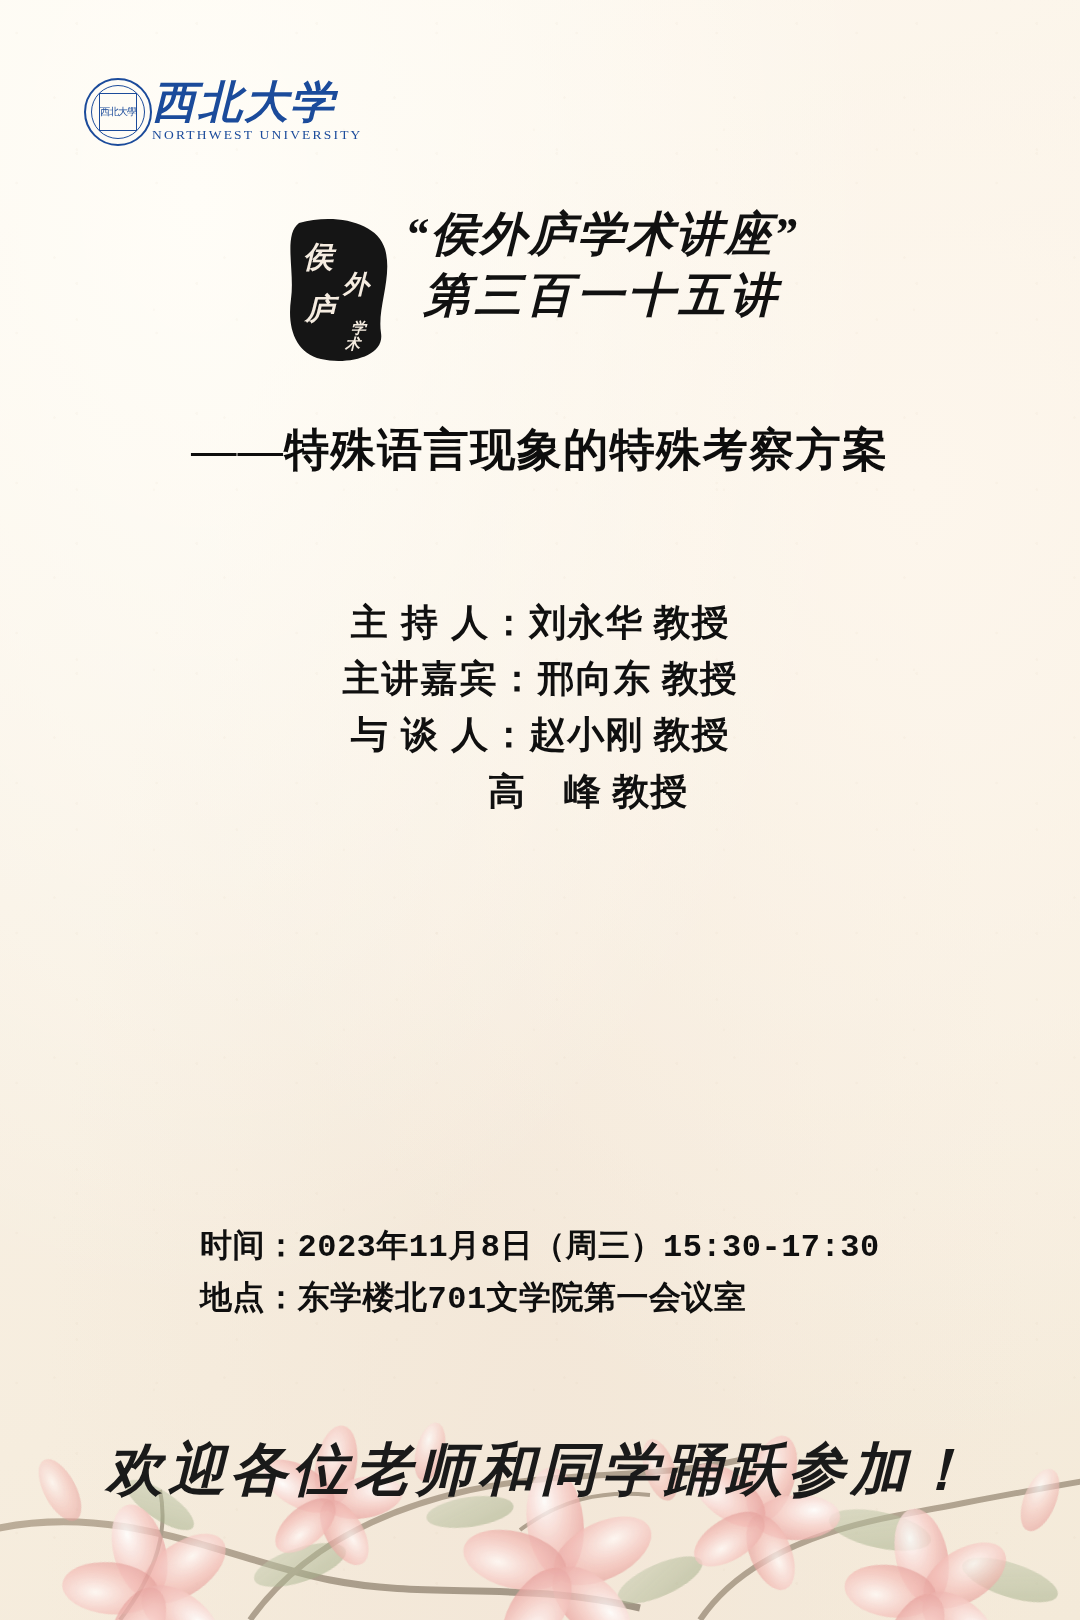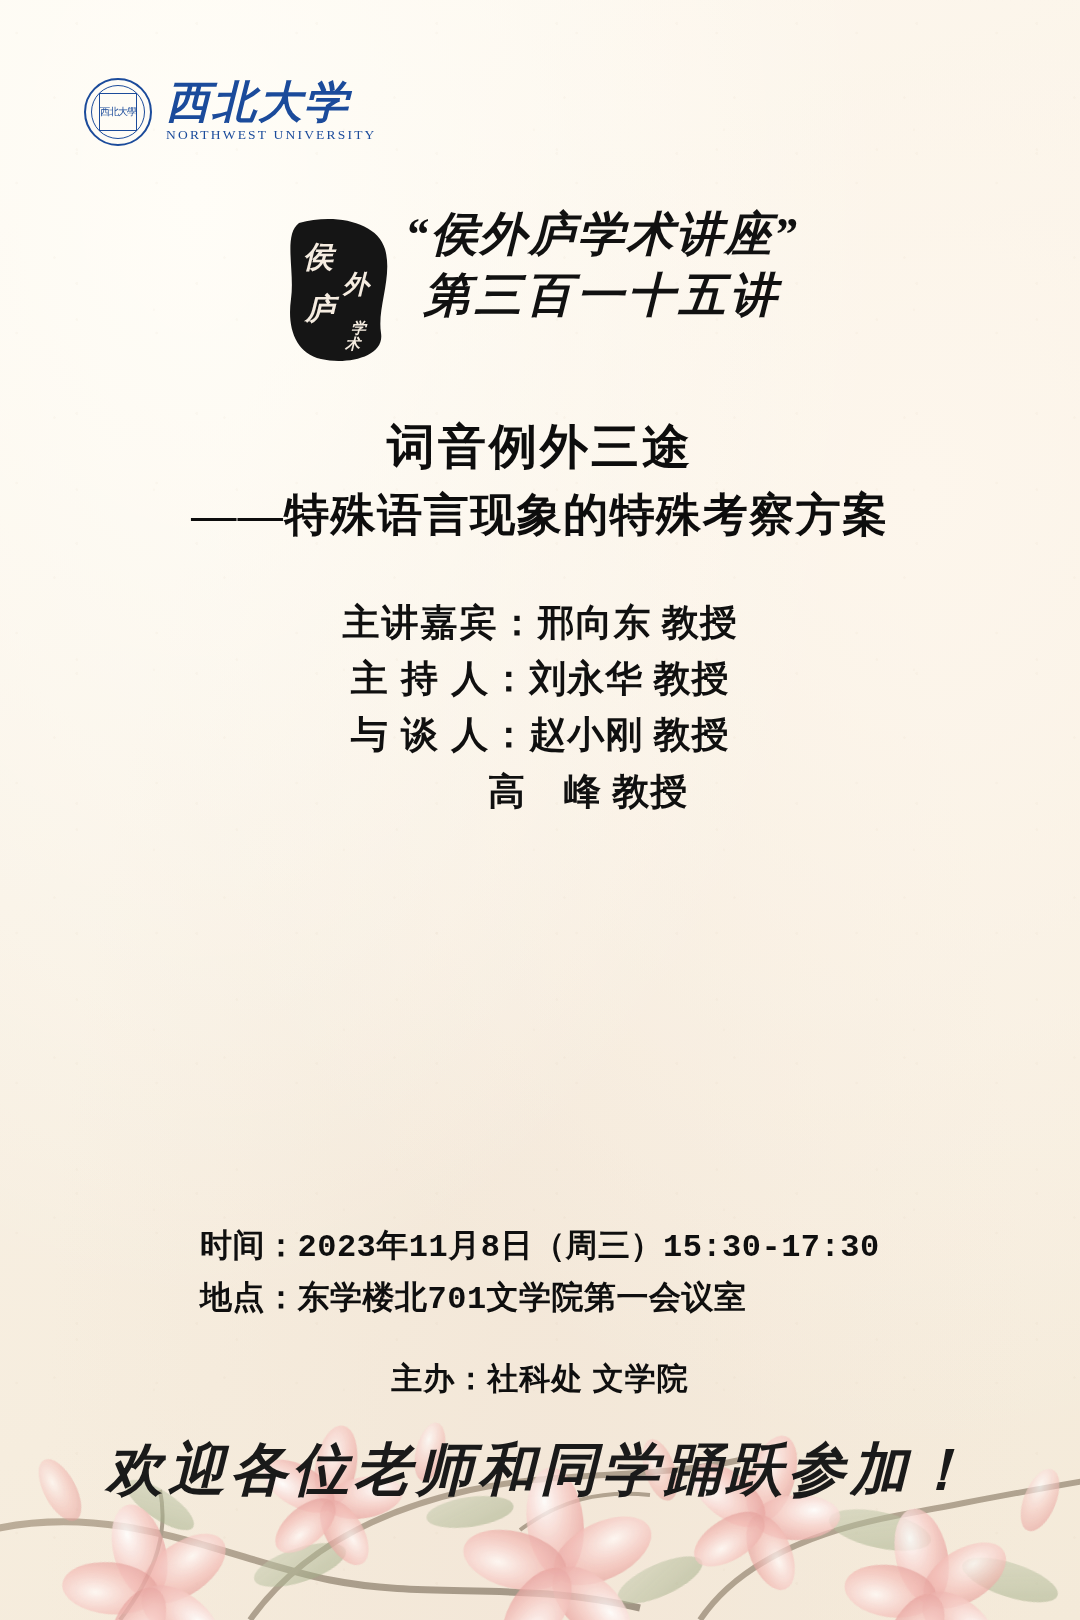--- a/index.html
+++ b/index.html
@@ -49,21 +49,20 @@
   }
   .blossoms svg { display: block; width: 100%; height: 100%; }
 
   
   .logo-row {
     position: absolute;
     top: 78px;
     left: 84px;
     display: flex;
     align-items: center;
-    gap: 14px;
   }
   .logo-seal {
     width: 64px; height: 64px;
     border: 2.2px solid #1b4b9b;
     border-radius: 50%;
     position: relative;
     flex: none;
   }
   .logo-seal::after {
     content: "";
@@ -364,47 +363,43 @@
         </g>
       </svg>
     </div>
     <div class="series-text">
       <div class="series-line1">“侯外庐学术讲座”</div>
       <div class="series-line2">第三百一十五讲</div>
     </div>
   </div>
 
   <div class="lecture-title">
-    <div class="lt-main">词音例外三途</div>
     <div class="lt-sub">——特殊语言现象的特殊考察方案</div>
   </div>
 
   <div class="people">
     <div class="person-row">
+      <span class="role">主 持 人：</span><span>刘永华</span>&nbsp;<span>教授</span>
+    </div>
+    <div class="person-row">
       <span class="role">主讲嘉宾：</span><span>邢向东</span>&nbsp;<span>教授</span>
-    </div>
-    <div class="person-row">
-      <span class="role">主 持 人：</span><span>刘永华</span>&nbsp;<span>教授</span>
     </div>
     <div class="person-row">
       <span class="role">与 谈 人：</span><span>赵小刚</span>&nbsp;<span>教授</span>
     </div>
     <div class="person-row indent">
       <span>高　峰</span>&nbsp;<span>教授</span>
     </div>
   </div>
 
 
   <div class="logistics">
     <div class="log-line">
       <span>时间：</span><span>2023年11月8日（周三）15:30-17:30</span>
     </div>
     <div class="log-line">
       <span>地点：</span><span>东学楼北701文学院第一会议室</span>
     </div>
   </div>
 
-  <div class="host-line">
-    <span>主办：</span><span>社科处 文学院</span>
-  </div>
 
   <div class="welcome">欢迎各位老师和同学踊跃参加！</div>
 </div>
 
 </body></html>

